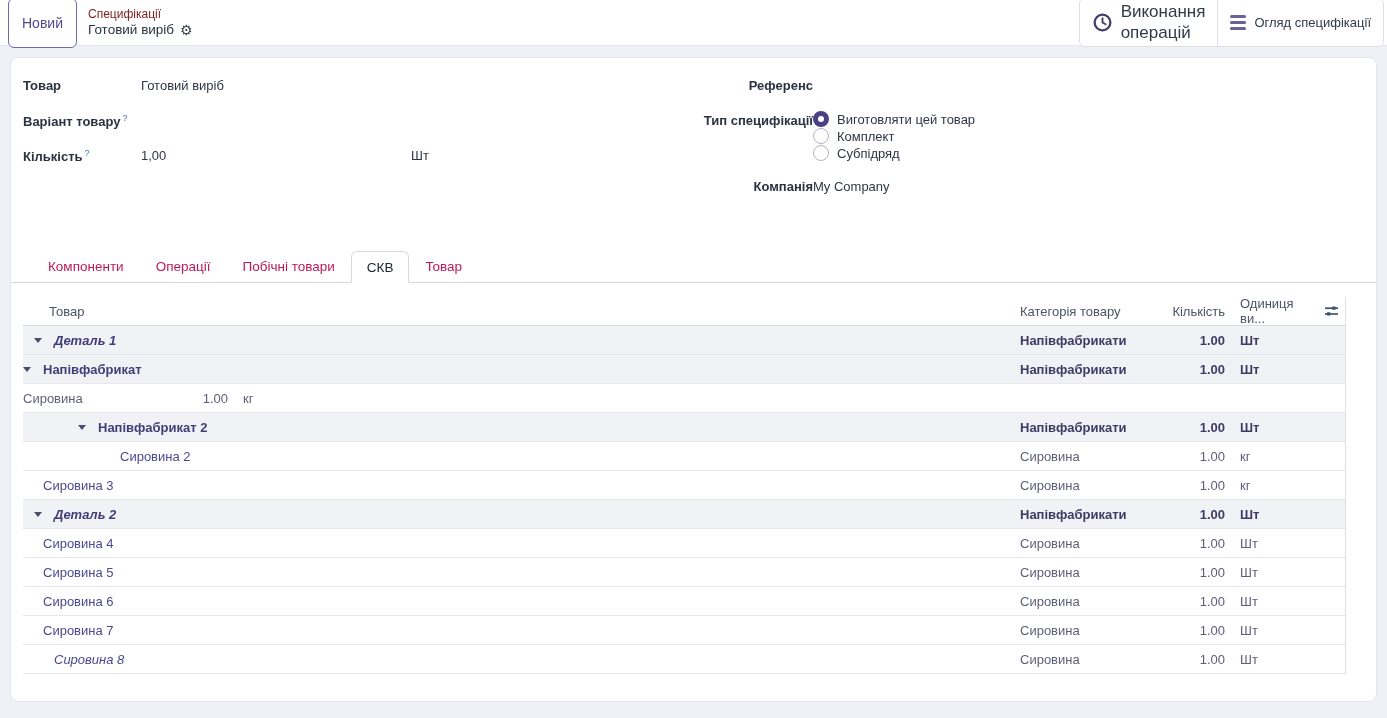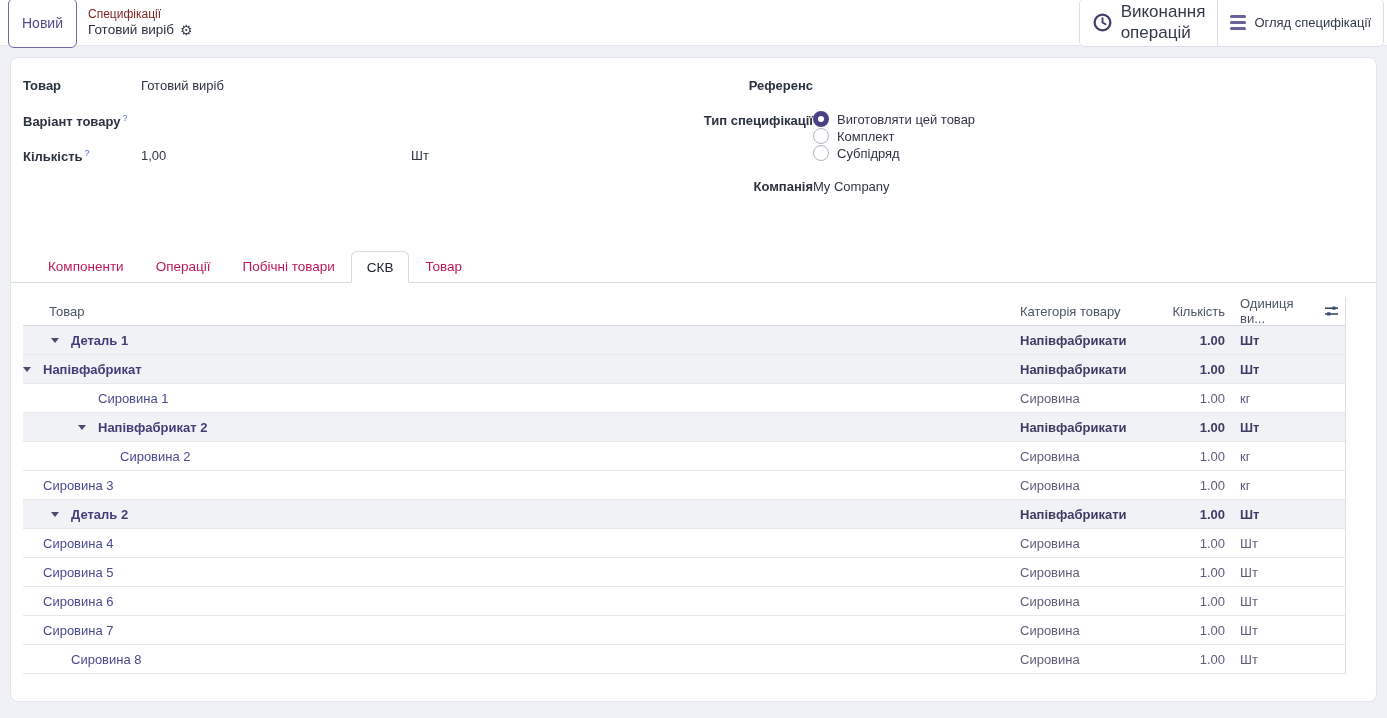--- a/index.html
+++ b/index.html
@@ -86,21 +86,21 @@
   .thead, .trow { display: flex; align-items: center; height: 29px; }
   .thead { border-bottom: 1px solid #d9dbe2; color: #4b5563; }
   .trow { border-bottom: 1px solid #e7e8ec; }
   .trow.group { background: #f1f2f6; }
   .c-name { flex: 1; display: flex; align-items: center; overflow: hidden; }
   .thead .c-name { padding-left: 26px; }
   .c-cat { width: 140px; }
   .c-qty { width: 65px; text-align: right; }
   .c-uom { width: 88px; padding-left: 15px; }
   .c-opt { width: 32px; display: flex; justify-content: flex-end; padding-right: 6px; }
-  .lvl0 .c-name { padding-left: 28px; }
+  .lvl0 .c-name { padding-left: 11px; font-style: italic; }
   .lvl1 .c-name { }
   .lvl2 .c-name { padding-left: 55px; }
   .lvl3 .c-name { padding-left: 77px; }
   .caret { width: 20px; flex: 0 0 20px; display: flex; align-items: center; cursor: pointer; }
   .caret.has::after {
     content: ""; width: 0; height: 0;
     border-left: 4.5px solid transparent; border-right: 4.5px solid transparent;
     border-top: 5.5px solid #4c4a6e;
   }
   .rname { color: #4b4990; cursor: pointer; white-space: nowrap; }
@@ -231,24 +231,20 @@
       <div class="c-name">
           <span class="caret has"></span>
           <span class="rname">Напівфабрикат</span>
         </div>
       <div class="c-cat">Напівфабрикати</div>
       <div class="c-qty">1.00</div>
       <div class="c-uom">Шт</div>
       <div class="c-opt"></div>
     </div>
     <div class="trow lvl2">
-      <div class="c-name">
-          <span class="caret"></span>
-          <span class="rname">Сировина 1</span>
-        </div>
       <div class="c-cat">Сировина</div>
       <div class="c-qty">1.00</div>
       <div class="c-uom">кг</div>
       <div class="c-opt"></div>
     </div>
     <div class="trow group lvl2">
       <div class="c-name">
           <span class="caret has"></span>
           <span class="rname">Напівфабрикат 2</span>
         </div>

